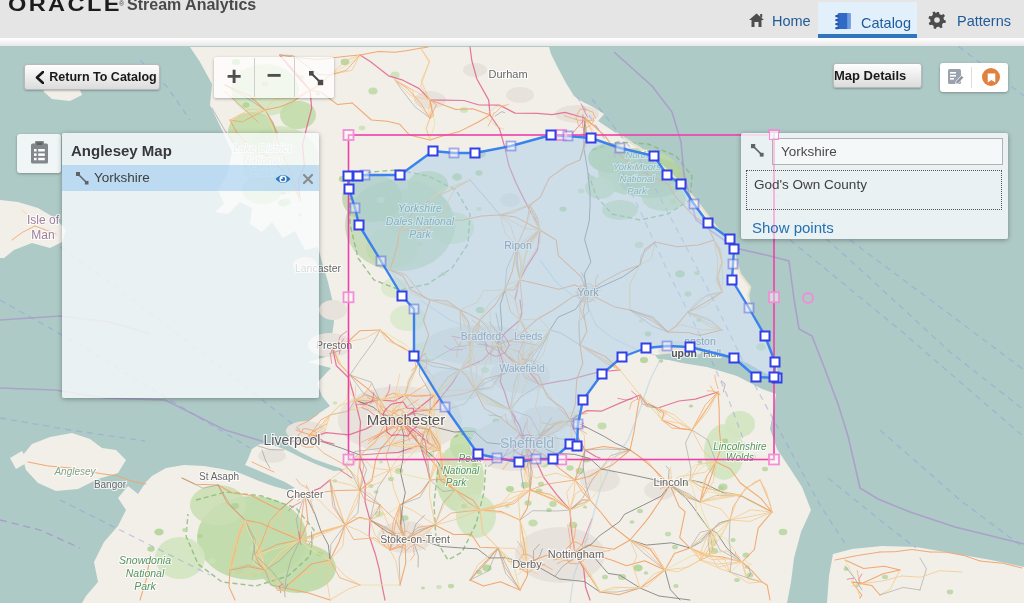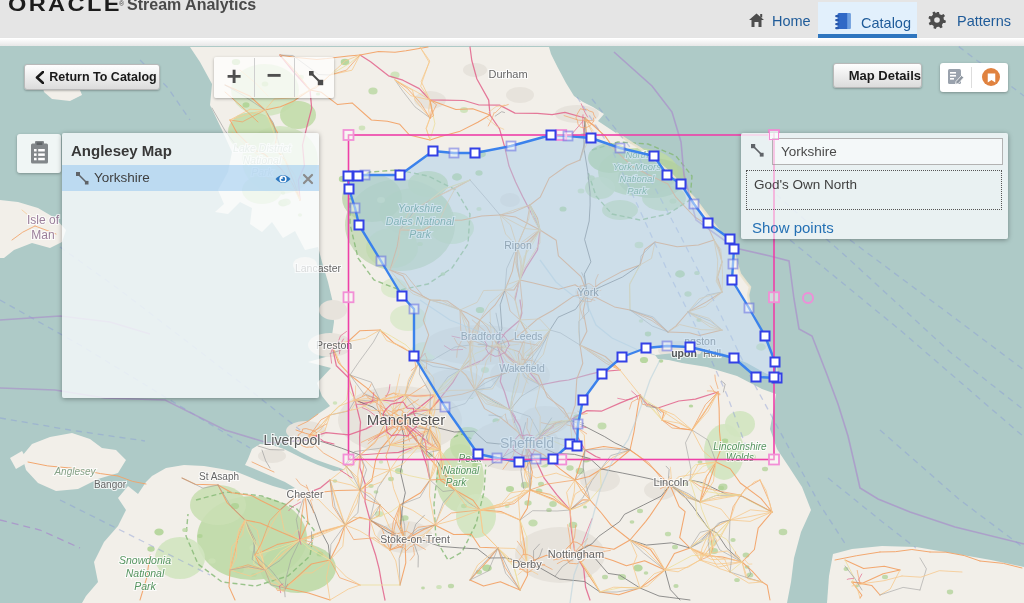--- a/index.html
+++ b/index.html
@@ -1,20 +1,20 @@
 <!DOCTYPE html>
 <html><head><meta charset="utf-8"><style>
 *{margin:0;padding:0;box-sizing:border-box}
 body{width:1024px;height:603px;overflow:hidden;font-family:"Liberation Sans",sans-serif;background:#fff;position:relative}
 .hdr{position:absolute;left:0;top:0;width:1024px;height:38px;background:#e5e5e5;border-bottom:1px solid #e4e4e4;z-index:30}
 .strip{position:absolute;left:0;top:39px;width:1024px;height:7px;background:linear-gradient(#fdfdfd,#e7e7e7);z-index:30}
 .logo{position:absolute;left:8px;top:-7px;font-size:20px;font-weight:bold;color:#1c1c1c;letter-spacing:2px;transform:scaleX(1.18);transform-origin:left}
 .brand{position:absolute;left:127px;top:-4px;font-size:16px;font-weight:bold;color:#4a4a4a}
 .nav{position:absolute;top:0;height:38px;font-size:14.5px;color:#1f5b99;z-index:31}
-.btn{position:absolute;background:linear-gradient(#fefefe,#dcdcdc);border:1px solid #b9b9b9;border-radius:3px;font-weight:bold;font-size:13px;color:#1a1a1a;text-align:right;box-shadow:0 1px 2px rgba(0,0,0,0.25);z-index:20}
+.btn{position:absolute;background:linear-gradient(#fefefe,#dcdcdc);border:1px solid #b9b9b9;border-radius:3px;font-weight:bold;font-size:13px;color:#1a1a1a;text-align:left;box-shadow:0 1px 2px rgba(0,0,0,0.25);z-index:20}
 .panel{position:absolute;background:rgba(250,253,254,0.78);box-shadow:0 1px 5px rgba(0,0,0,0.35);z-index:20;border-radius:2px}
 </style></head><body>
 <svg width="1024" height="557" viewBox="0 0 1024 557" style="position:absolute;left:0;top:46px">
 <rect x="0" y="0" width="1024" height="557" fill="#aecac7"></rect>
 <path d="M 190.0,1.0 L 200.0,16.0 L 212.0,38.0 L 210.0,59.0 L 222.0,84.0 L 232.0,106.0 L 228.0,126.0 L 218.0,144.0 L 224.0,158.0 L 215.0,166.0 L 228.0,168.0 L 240.0,156.0 L 252.0,162.0 L 250.0,178.0 L 262.0,186.0 L 272.0,176.0 L 283.0,192.0 L 295.0,185.0 L 305.0,204.0 L 318.0,201.0 L 322.0,216.0 L 328.0,236.0 L 333.0,257.0 L 334.0,276.0 L 331.0,296.0 L 329.0,310.0 L 308.0,316.0 L 331.0,322.0 L 317.0,337.0 L 322.0,350.0 L 330.0,360.0 L 318.0,368.0 L 304.0,378.0 L 292.0,388.0 L 286.0,394.0 L 290.0,400.0 L 300.0,406.0 L 314.0,413.0 L 328.0,418.0 L 340.0,422.0 L 345.0,424.0 L 334.0,425.0 L 318.0,419.0 L 304.0,413.0 L 292.0,407.0 L 284.0,403.0 L 272.0,399.0 L 260.0,398.0 L 252.0,403.0 L 248.0,413.0 L 245.0,419.0 L 257.0,424.0 L 271.0,430.0 L 285.0,436.0 L 295.0,442.0 L 287.0,444.0 L 273.0,440.0 L 259.0,435.0 L 247.0,430.0 L 237.0,426.0 L 222.0,423.0 L 204.0,420.0 L 184.0,419.0 L 166.0,422.0 L 152.0,430.0 L 146.0,436.0 L 138.0,448.0 L 128.0,440.0 L 118.0,452.0 L 126.0,464.0 L 118.0,480.0 L 104.0,496.0 L 94.0,516.0 L 98.0,536.0 L 86.0,550.0 L 82.0,557.0 L 787.0,557.0 L 791.0,536.0 L 794.0,512.0 L 801.0,486.0 L 811.0,464.0 L 802.0,441.0 L 789.0,421.0 L 777.0,403.0 L 770.0,383.0 L 774.0,361.0 L 776.0,348.0 L 762.0,343.0 L 737.0,330.0 L 707.0,321.0 L 682.0,317.0 L 660.0,312.0 L 668.0,304.0 L 692.0,302.0 L 722.0,307.0 L 747.0,317.0 L 765.0,327.0 L 772.0,333.0 L 776.0,322.0 L 771.0,308.0 L 764.0,292.0 L 756.0,276.0 L 750.0,262.0 L 748.0,249.0 L 750.0,241.0 L 746.0,236.0 L 740.0,228.0 L 736.0,215.0 L 733.0,203.0 L 726.0,193.0 L 716.0,181.0 L 706.0,168.0 L 695.0,153.0 L 683.0,140.0 L 669.0,126.0 L 655.0,112.0 L 641.0,103.0 L 628.0,96.0 L 616.0,87.0 L 607.0,81.0 L 598.0,75.0 L 604.0,68.0 L 593.0,61.0 L 583.0,56.0 L 574.0,50.0 L 566.0,37.0 L 558.0,22.0 L 551.0,8.0 L 549.0,1.0 Z" fill="#f2efe9"></path>
 <path d="M 827.0,557.0 L 829.0,530.0 L 833.0,508.0 L 852.0,503.0 L 882.0,500.0 L 916.0,501.0 L 951.0,507.0 L 991.0,514.0 L 1024.0,521.0 L 1024.0,557.0 Z" fill="#f2efe9"></path>
 <path d="M 0.0,154.0 L 18.0,156.0 L 38.0,162.0 L 55.0,172.0 L 66.0,184.0 L 62.0,196.0 L 50.0,202.0 L 32.0,197.0 L 14.0,204.0 L 4.0,212.0 L 0.0,212.0 Z" fill="#f2efe9"></path>
 <path d="M 22.0,410.0 L 32.0,398.0 L 50.0,391.0 L 72.0,387.0 L 90.0,393.0 L 102.0,402.0 L 116.0,404.0 L 126.0,414.0 L 118.0,427.0 L 98.0,433.0 L 78.0,443.0 L 56.0,445.0 L 38.0,437.0 L 26.0,424.0 Z" fill="#f2efe9"></path>
 <path d="M 10.0,412.0 L 22.0,405.0 L 28.0,416.0 L 16.0,423.0 Z" fill="#f2efe9"></path>
 <path d="M 42.0,38.0 L 60.0,32.0 L 78.0,39.0 L 82.0,49.0 L 70.0,55.0 L 52.0,53.0 L 44.0,46.0 Z" fill="#f2efe9"></path>
@@ -1367,16 +1367,16 @@
   </div>
 </div>
 
 <div class="panel" style="left:741px;top:133px;width:267px;height:106px">
   <svg width="15" height="15" viewBox="0 0 15 15" style="position:absolute;left:9px;top:10px">
       <rect x="1" y="1" width="4.2" height="4.2" fill="#5f6368"></rect>
       <path d="M4 4 L11 11" stroke="#5f6368" stroke-width="1.7"></path>
       <rect x="9.8" y="9.8" width="3.8" height="3.8" fill="#5f6368"></rect>
     </svg>
   <div style="position:absolute;left:31px;top:5px;width:231px;height:27px;border:1px solid #b2b2b2;background:rgba(255,255,255,0.5);font-size:13.5px;color:#4a4a4a;line-height:25px;padding-left:8px">Yorkshire</div>
-  <div style="position:absolute;left:5px;top:37px;width:256px;height:40px;border:1px dotted #555;font-size:13.5px;color:#3f3f3f;padding:6px 0 0 7px">God's Own North</div>
+  <div style="position:absolute;left:5px;top:37px;width:256px;height:40px;border:1px dotted #555;font-size:13.5px;color:#3f3f3f;padding:6px 0 0 7px">God's Own County</div>
   <div style="position:absolute;left:11px;top:86px;font-size:15px;color:#2470b4">Show points</div>
   <div style="position:absolute;left:32px;top:0;width:1.5px;height:106px;background:rgba(238,63,168,0.22)"></div>
 </div>
 <div style="position:absolute;left:769px;top:130px;width:10px;height:10px;border:1.8px solid #f28fd6;background:rgba(255,255,255,0.5);z-index:25"></div>
 </body></html>

